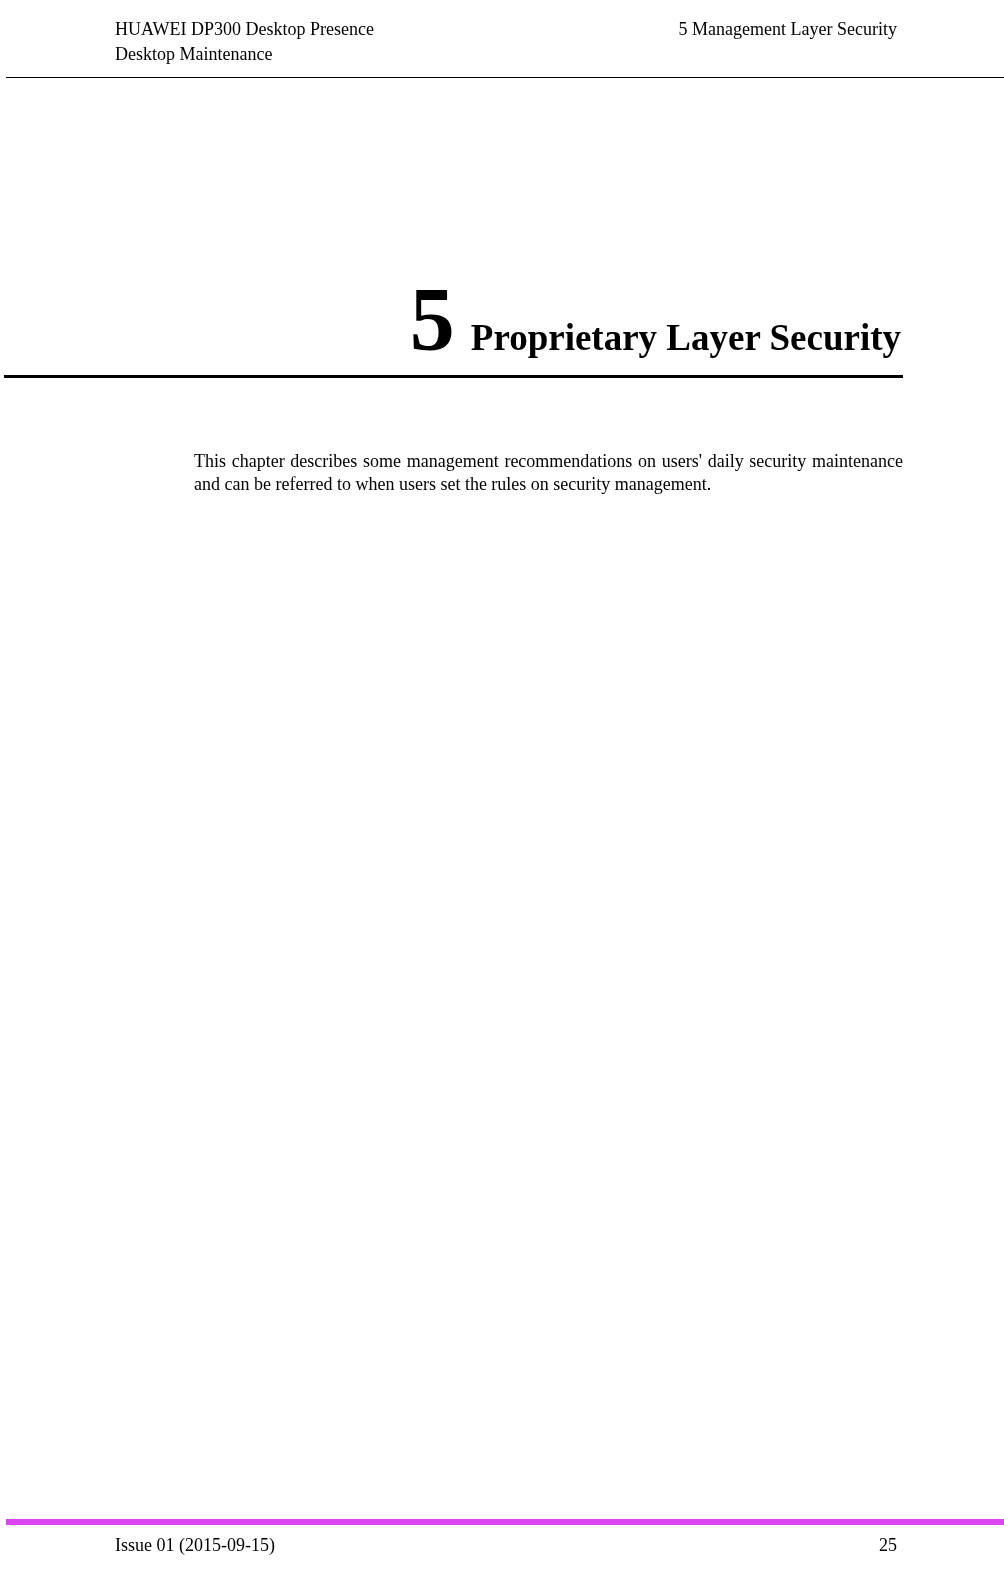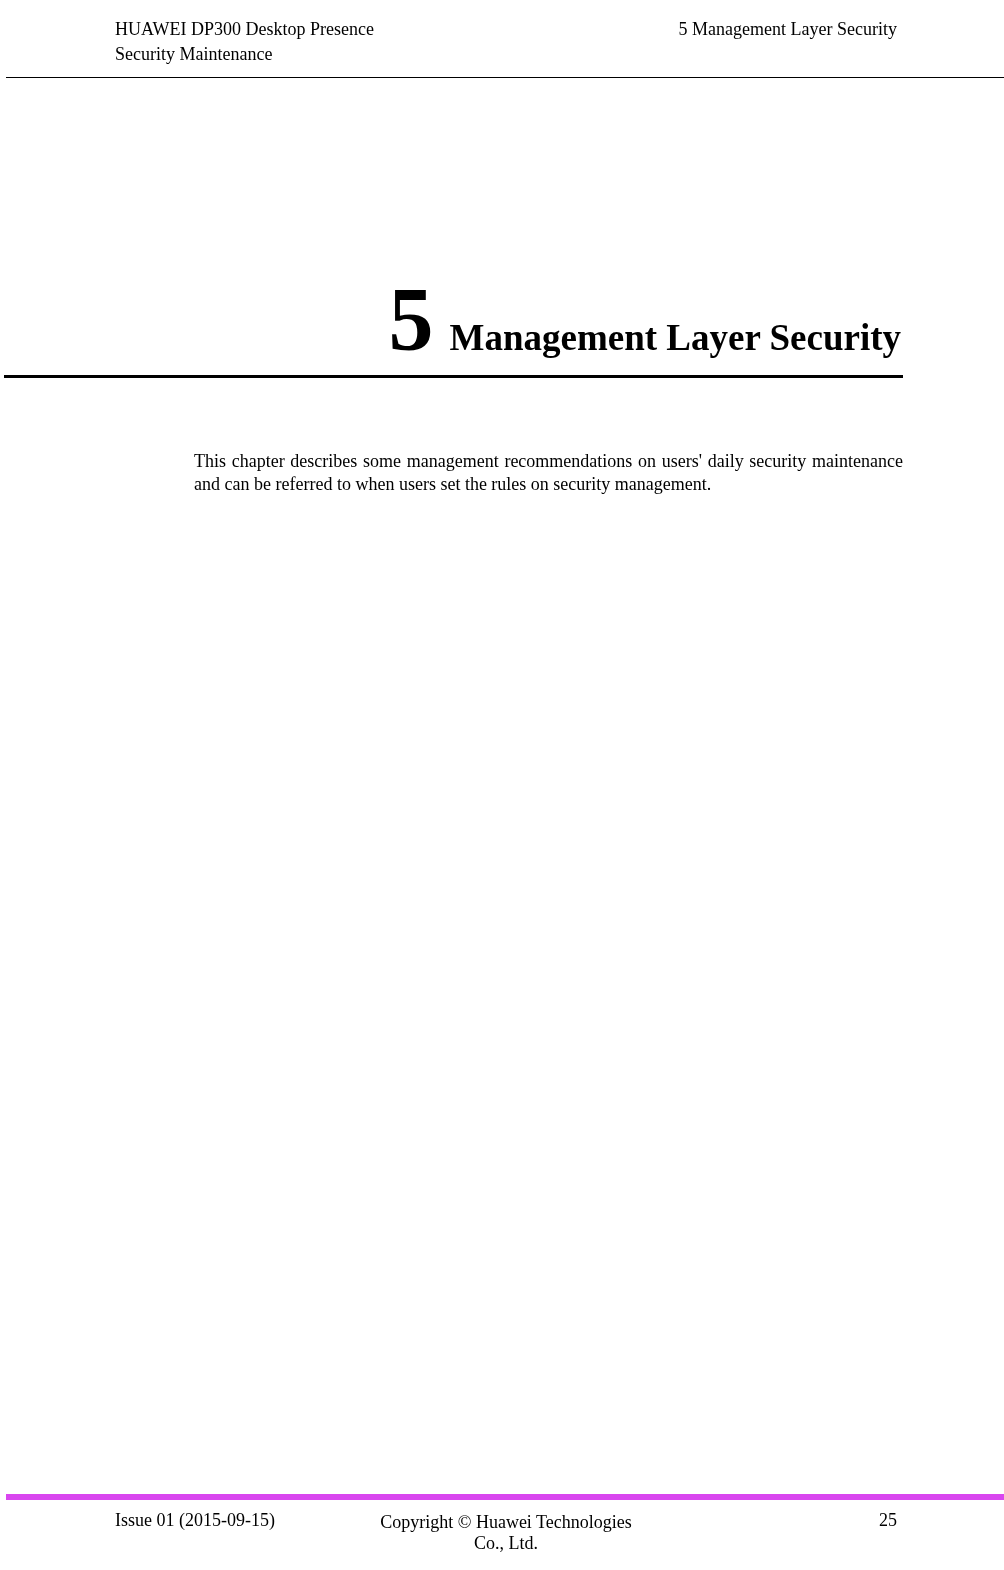--- a/index.html
+++ b/index.html
@@ -83,35 +83,34 @@
       text-align: right;
       flex: 1;
     }
   </style>
 </head>
 <body>
 
 <div class="header">
   <div class="header-left">
     <div>HUAWEI DP300 Desktop Presence</div>
-    <div>Security Maintenance</div>
+    <div>Desktop Maintenance</div>
   </div>
   <div class="header-right">
     <div>5 Management Layer Security</div>
   </div>
 </div>
 
 <div class="chapter-heading-wrap">
   <span class="chapter-number">5</span>
-  <span class="chapter-title">Management Layer Security</span>
+  <span class="chapter-title">Proprietary Layer Security</span>
 </div>
 
 <p class="chapter-intro">This chapter describes some management recommendations on users' daily security maintenance and can be referred to when users set the rules on security management.</p>
 
 <div class="footer">
   <div class="footer-row">
     <div class="footer-left">Issue 01 (2015-09-15)</div>
     <div class="footer-center">
-      <div>Copyright © Huawei Technologies Co., Ltd.</div>
     </div>
     <div class="footer-right">25</div>
   </div>
 </div>
 
 </body></html>

